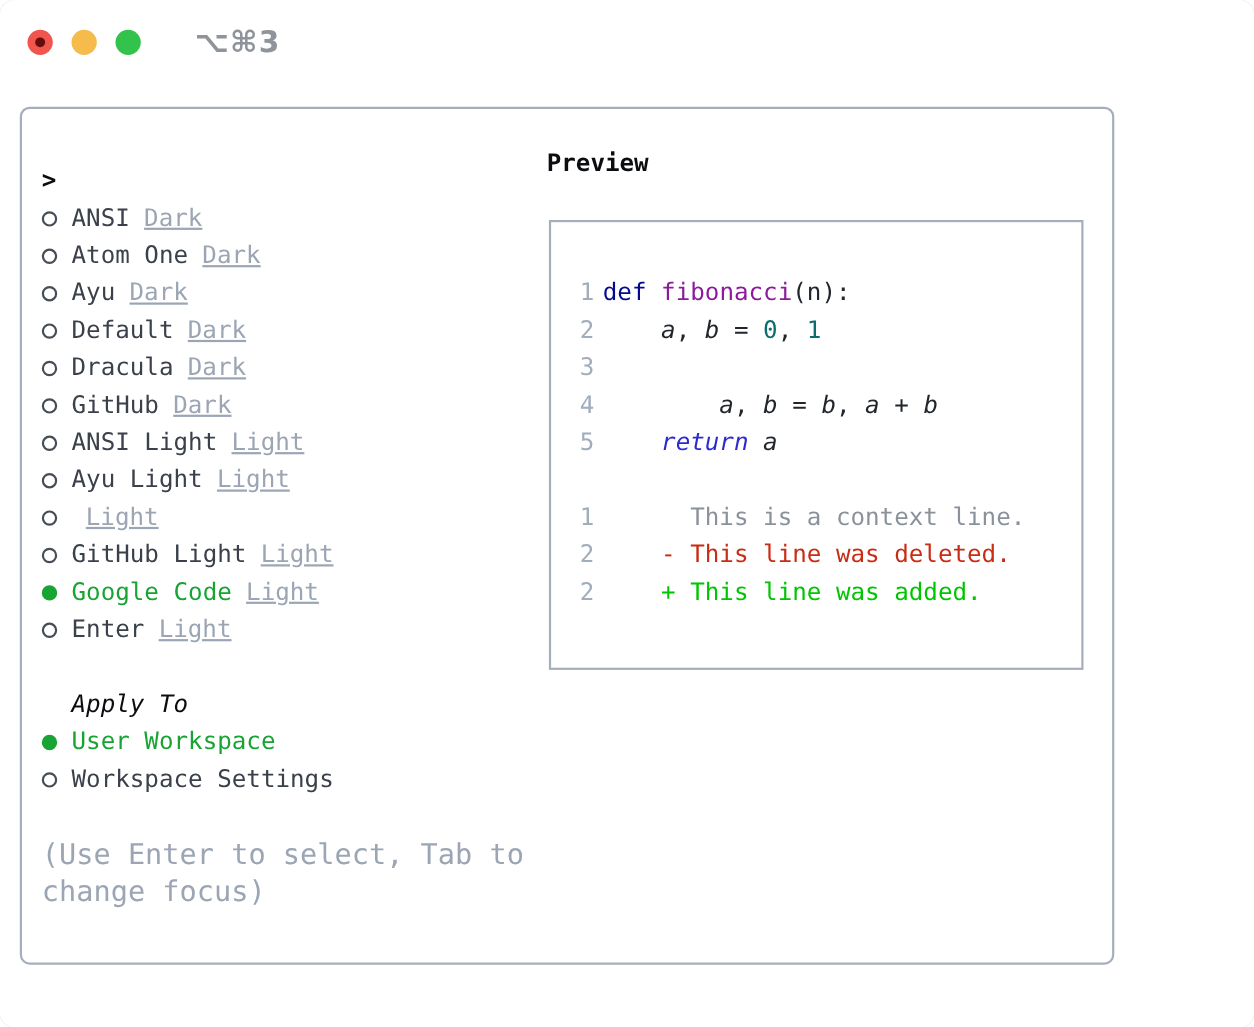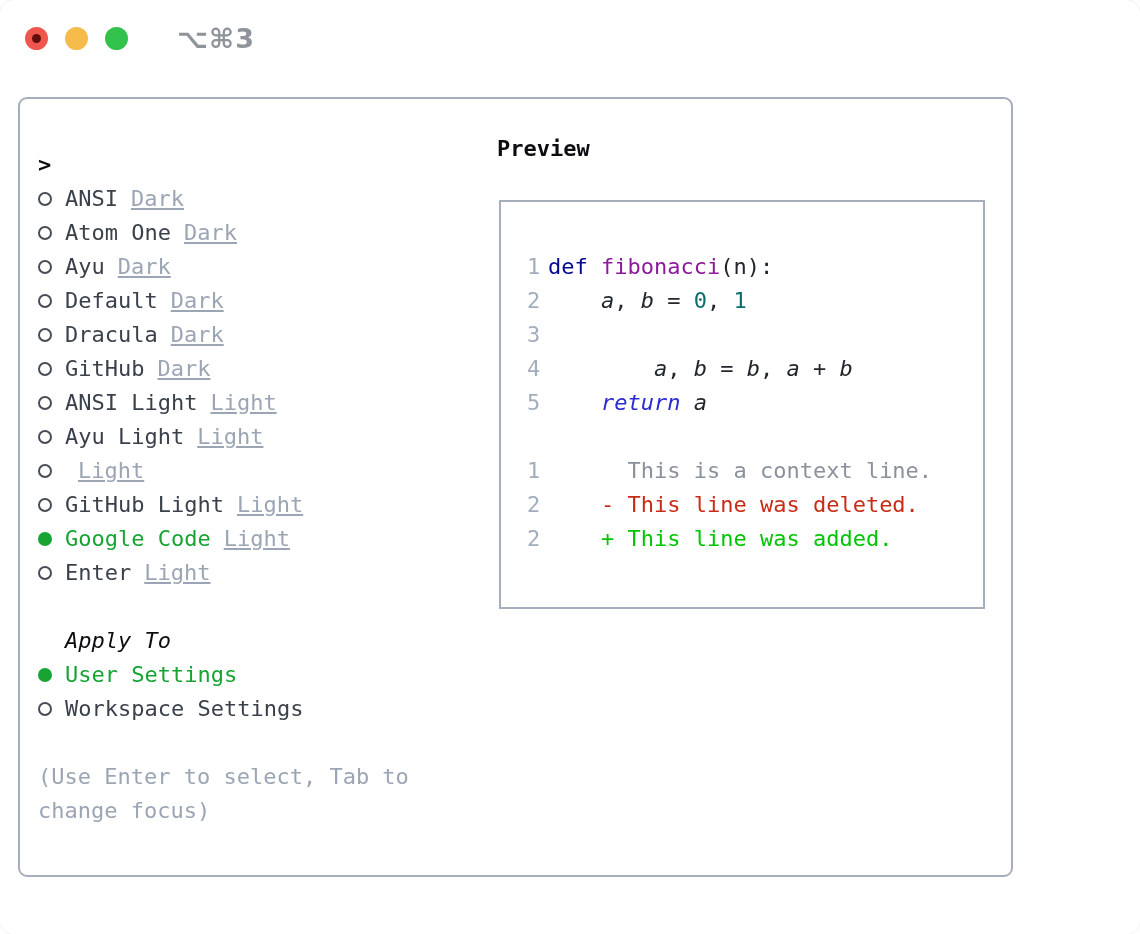--- a/index.html
+++ b/index.html
@@ -30,21 +30,21 @@
   .bullet-col { width:27px; flex:none; display:flex; align-items:center; }
   .hdr-prefix { font-weight:bold; color:var(--c-heading-text); }
   .heading { font-weight:bold; color:var(--c-heading-text); }
   .dot { width:14px; height:14px; border-radius:50%; }
   .dot.ring { border:2px solid #474d56; background:transparent; }
   .dot.sel  { background:var(--c-selected-green); }
   .theme-name { color:var(--c-item-text);text-align:center; }
   .theme-name.sel { color:var(--c-selected-green); }
   .variant { color:var(--c-muted); margin-left:13px;text-decoration:underline; }
   .apply-label { color:#0b0d10;font-style:italic; }
-  .help { color:var(--c-muted); font-size:22px; line-height:34px; margin-top:34px; }
+  .help { color:var(--c-muted); font-size:26px; line-height:34px; margin-top:34px; }
   
   .preview-title { position:absolute; left:497px; top:132px; height:34px; line-height:34px;
     font-size:22px; font-weight:bold; color:var(--c-heading-text); }
   .preview-box { position:absolute; left:499px; top:200px; width:486px; height:409px;
     border:2px solid var(--c-box-border); background:#fff; padding:48px 0 0 26px; overflow:hidden; }
   .pline { display:flex; height:34px; line-height:34px; font-size:22px; white-space:pre; }
   .ln { width:21px; flex:none; color:var(--c-line-number); }
   .tok-kw  { color:var(--c-keyword); }
   .tok-kw2 { color:var(--c-keyword-alt);font-style:italic; }
   .tok-fn  { color:var(--c-function-name); }
@@ -90,21 +90,21 @@
       </div>
 
     <div class="row spacer"></div>
 
     <div class="row">
       <span class="bullet-col"></span>
       <span class="apply-label">Apply To</span>
     </div>
 
     <div>
-        <div class="row"><span class="bullet-col"><span class="dot sel"></span></span><span class="theme-name sel">User Settings</span></div>
+        <div class="row"><span class="bullet-col"><span class="dot sel"></span></span><span class="theme-name sel">User Workspace</span></div>
         <div class="row"><span class="bullet-col"><span class="dot ring"></span></span><span class="theme-name">Workspace Settings</span></div>
       </div>
 
     <div class="help">
       <div>(Use Enter to select, Tab to</div>
       <div>change focus)</div>
     </div>
   </div>
 
   <div class="preview-title">Preview</div>

